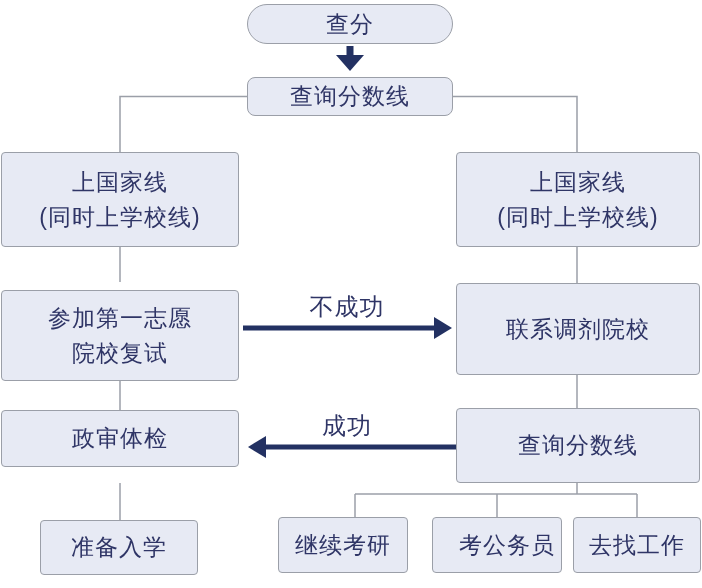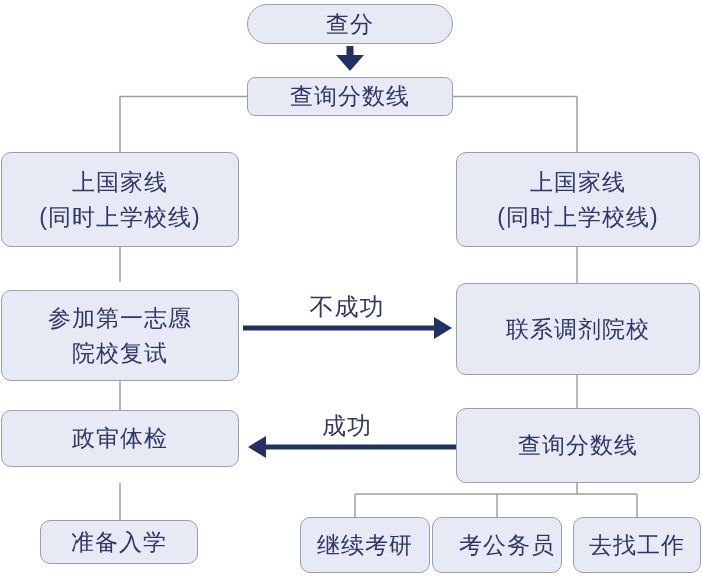--- a/index.html
+++ b/index.html
@@ -22,21 +22,21 @@
   }
   .layer {
     position: absolute;
     left: 0; top: 0;
     width: 702px; height: 588px;
   }
   .node {
     position: absolute;
     background: var(--node-fill);
     border: 1.5px solid var(--node-border);
-    border-radius: 10px;
+    border-radius: 4px;
     display: flex;
     flex-direction: column;
     align-items: center;
     justify-content: center;
     color: var(--text);
     font-size: 23px;
     letter-spacing: 1px;
     line-height: 1.5;
     text-align: center;
     white-space: nowrap;
@@ -122,25 +122,25 @@
   </div>
 
   <div class="node" style="left:1px; top:410px; width:238px; height:57px;">
     <span>政审体检</span>
   </div>
 
   <div class="node" style="left:456px; top:408px; width:244px; height:75px;">
     <span>查询分数线</span>
   </div>
 
-  <div class="node" style="left:40px; top:520px; width:158px; height:44px;">
+  <div class="node" style="left:40px; top:520px; width:158px; height:55px;">
     <span>准备入学</span>
   </div>
 
-  <div class="node" style="left:300px; top:517px; width:130px; height:56px;">
+  <div class="node" style="left:278px; top:517px; width:130px; height:56px;">
     <span>继续考研</span>
   </div>
 
   <div class="node" style="left:432px; top:517px; width:130px; height:56px;padding-left:20px;">
     <span>考公务员</span>
   </div>
 
   <div class="node" style="left:573px; top:517px; width:128px; height:56px;">
     <span>去找工作</span>
   </div>

